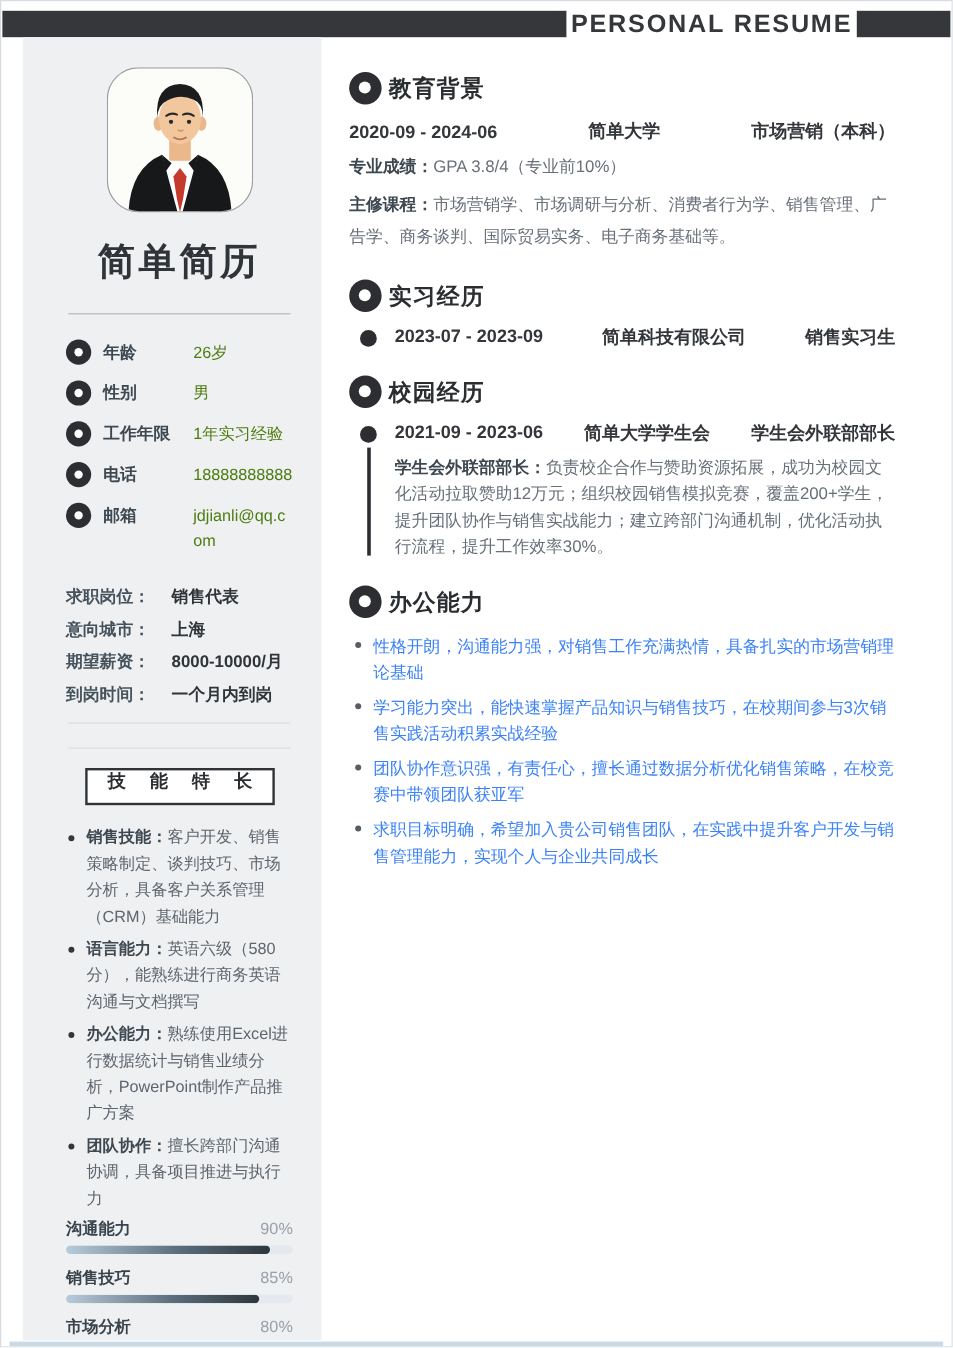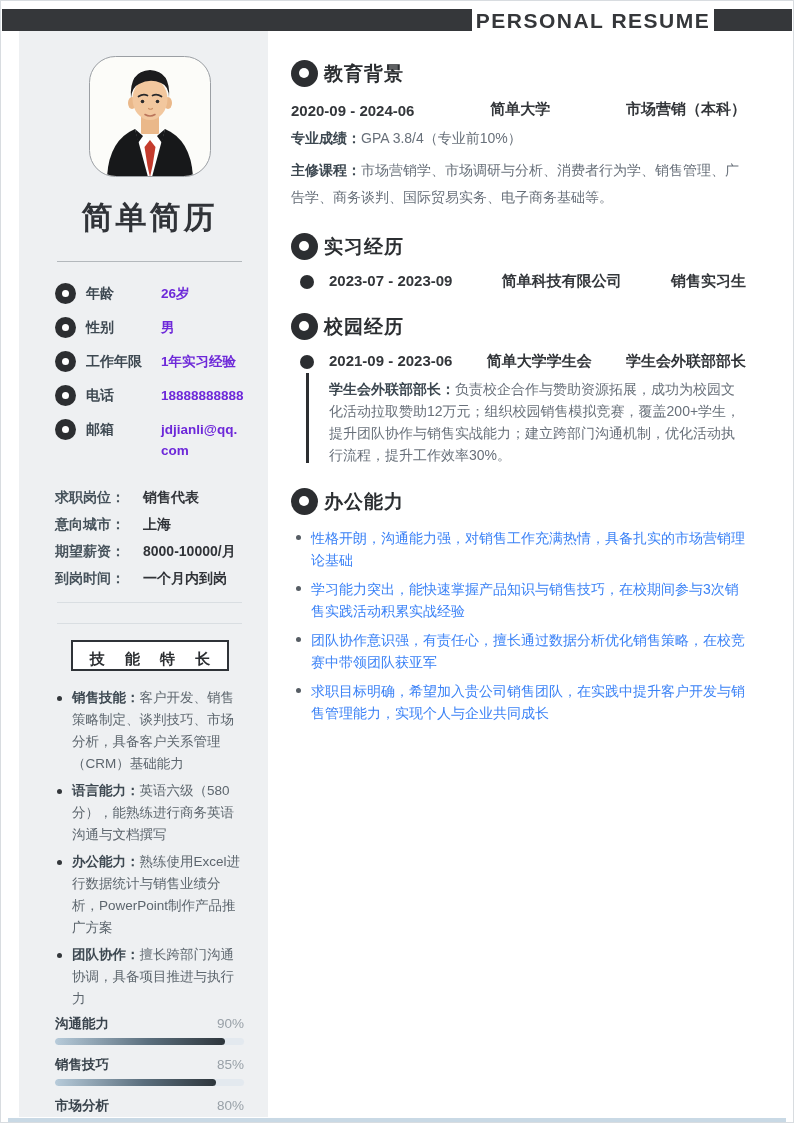--- a/index.html
+++ b/index.html
@@ -27,34 +27,34 @@
   .name-divider { border:none; border-top:1px solid #b3b8bc; margin:22px 2px 0 2px; }
 
   .info-list { margin-top:21px; }
   .info-row { display:flex; align-items:flex-start; margin-bottom:13px; }
   .donut-sm { flex:none; width:21px; height:21px; border-radius:50%; background:#2c2e31;
               position:relative; margin-right:10px; }
   .donut-sm::after { content:''; position:absolute; left:7px; top:7px; width:7px; height:7px;
                      border-radius:50%; background:#ffffff; }
   .info-label { flex:none; width:75px; font-size:14px; font-weight:bold; color:#3d4851;
                 line-height:21px; }
-  .info-value { width:92px; font-size:13.5px; color:#6d28d9; line-height:21px;
-                word-break:break-all;font-weight:bold; }
+  .info-value { width:92px; font-size:13.5px; color:#4d7c0f; line-height:21px;
+                word-break:break-all; }
   .nowrap { white-space:nowrap; }
 
   .intent-list { margin-top:28px; }
   .intent-row { display:flex; margin-bottom:9px; }
   .intent-label { flex:none; width:88px; font-size:14px; font-weight:bold; color:#46525b; }
   .intent-value { font-size:14px; font-weight:bold; color:#303338; }
 
   .light-hr { border:none; border-top:1px solid #d9dee2; margin:0 2px; }
   .hr1 { margin-top:14px; } .hr2 { margin-top:20px; }
 
   .skills-box { margin:16px 15px 0 16px; height:31px; border:2px solid #2f3338;
-                background:#fff; display:flex; align-items:flex-end; justify-content:center; }
+                background:#fff; display:flex; align-items:flex-start; justify-content:center; }
   .skills-box span { font-size:15px; font-weight:bold; color:#2b2e31; letter-spacing:8px;
                      padding-left:8px; }
 
   .skills-list { margin-top:16px; list-style:none; }
   .skills-list li { position:relative; padding-left:17px; font-size:13.5px; line-height:22px;
                     color:#5d666e; margin-bottom:5px; }
   .skills-list li::before { content:''; position:absolute; left:2px; top:9px; width:5px;
                             height:5px; border-radius:50%; background:#33373b; }
   .skill-label { font-weight:bold; color:#3d4851; }
 

